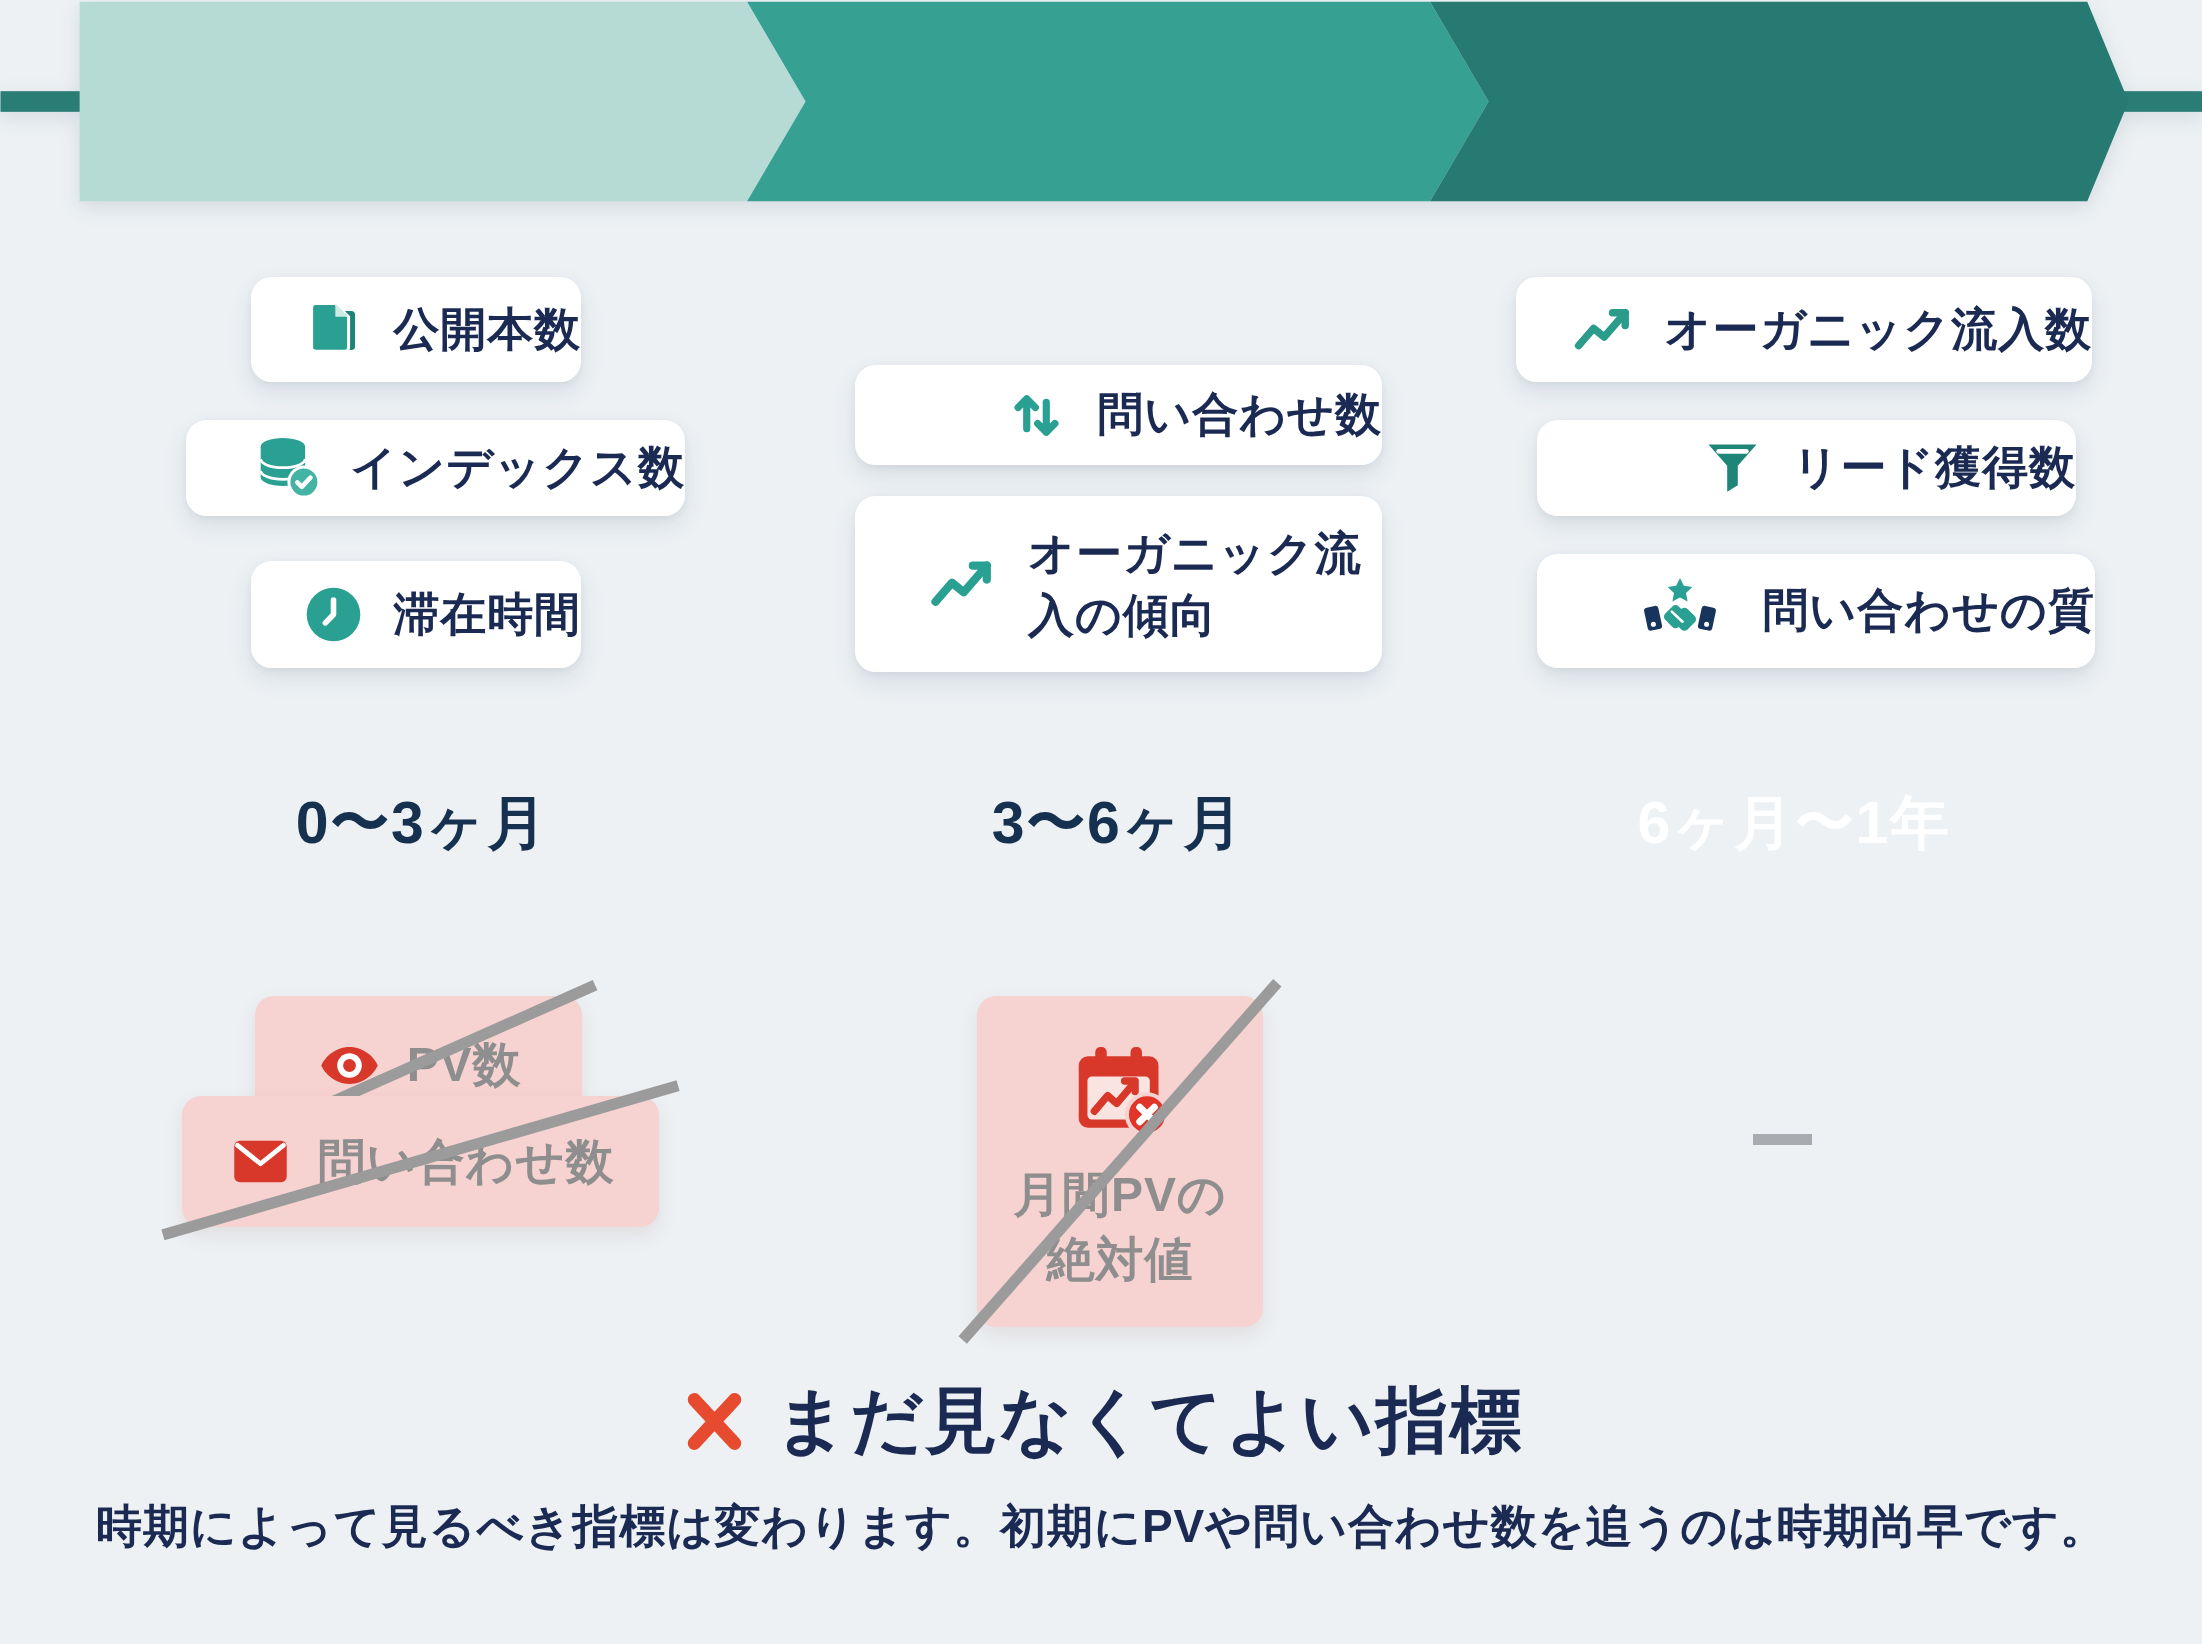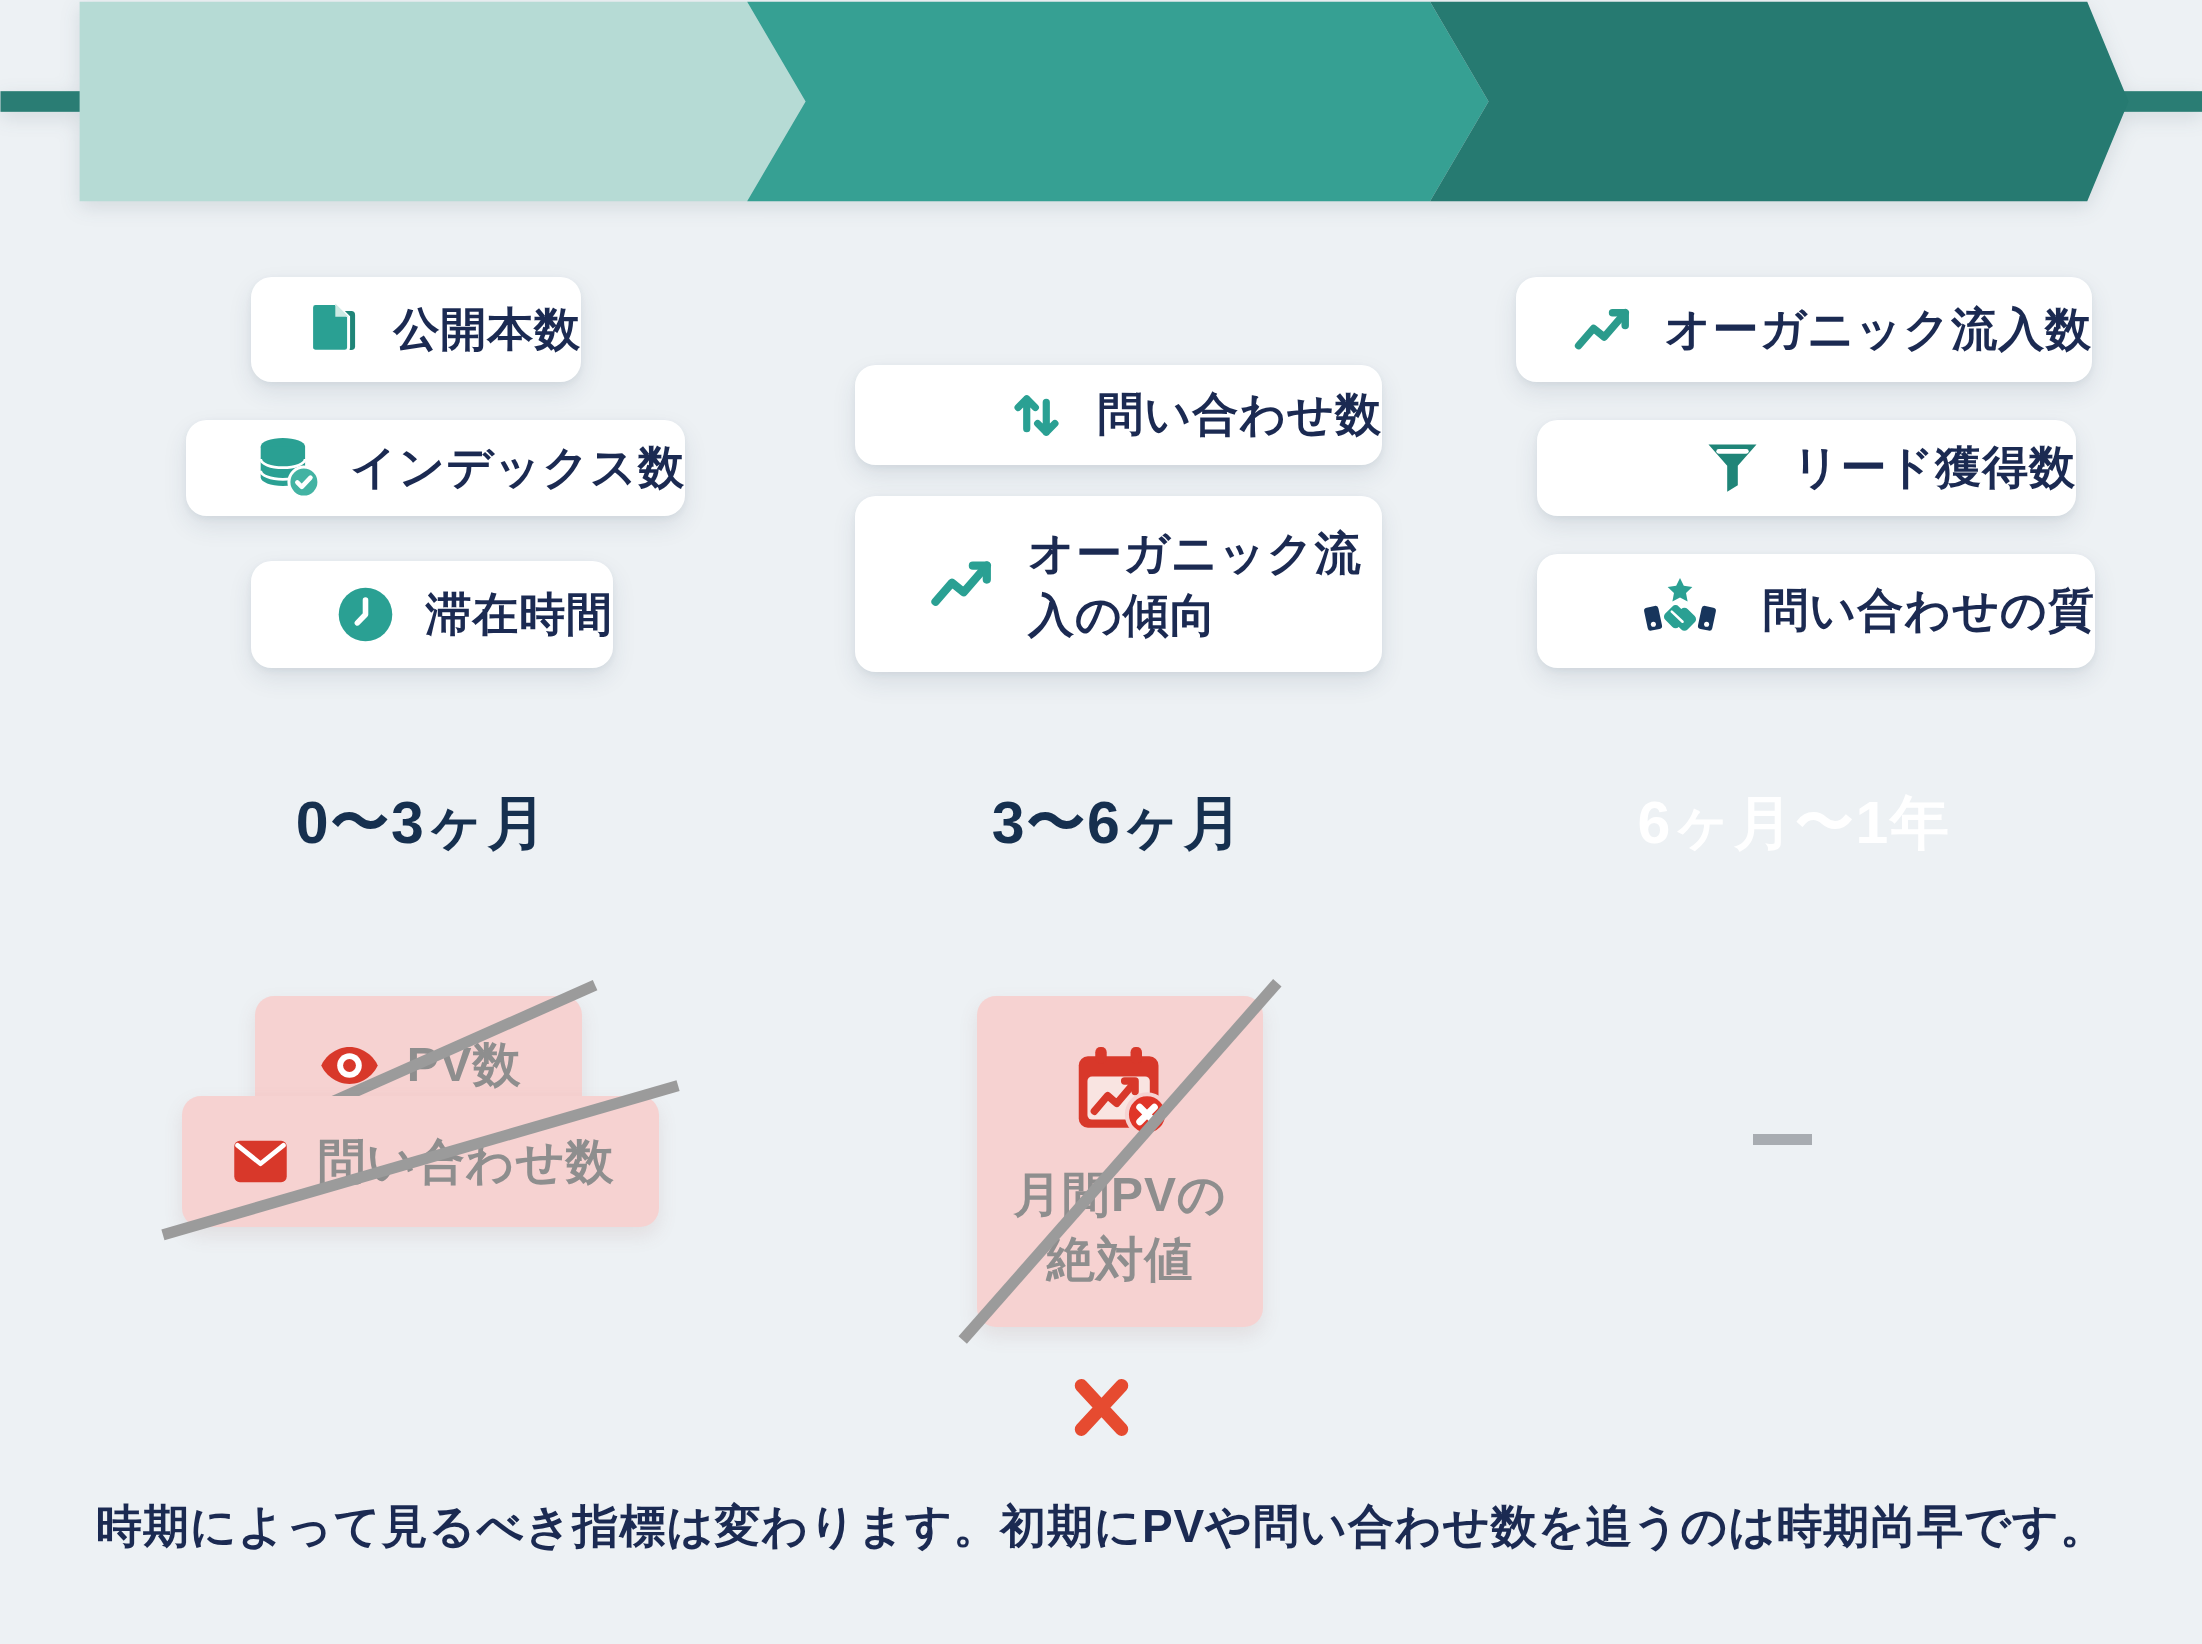--- a/index.html
+++ b/index.html
@@ -87,21 +87,21 @@
         <path d="M2.9 4.9v10.2c0 1.6 3.3 2.9 7.4 2.9s7.4-1.3 7.4-2.9V4.9" fill="#2aa093"></path>
         <path d="M2.9 9c0 1.6 3.3 2.9 7.4 2.9s7.4-1.3 7.4-2.9" fill="none" stroke="#ffffff" stroke-width=".9"></path>
         <path d="M2.9 12.9c0 1.6 3.3 2.9 7.4 2.9s7.4-1.3 7.4-2.9" fill="none" stroke="#ffffff" stroke-width=".9"></path>
         <circle cx="17.3" cy="16.7" r="5" fill="#43b3a3" stroke="#ffffff" stroke-width="1"></circle>
         <path d="M15.1 16.8l1.5 1.5 2.9-3.1" fill="none" stroke="#ffffff" stroke-width="1.5" stroke-linecap="round" stroke-linejoin="round"></path>
       </svg>
     </span>
     <span class="lbl">インデックス数</span>
   </div>
 
-  <div class="card" style="left:251px;top:561px;width:330px;height:107px;padding-left:32px;">
+  <div class="card" style="left:251px;top:561px;width:330px;height:107px;">
     <span class="ic">
       <svg width="67" height="67" viewBox="0 0 24 24">
         <circle cx="12" cy="12" r="9.6" fill="#2aa093"></circle>
         <path d="M12 6.8V12l-2.9 3" fill="none" stroke="#ffffff" stroke-width="2" stroke-linecap="round" stroke-linejoin="round"></path>
       </svg>
     </span>
     <span class="lbl">滞在時間</span>
   </div>
 
   <div class="card" style="left:855px;top:365px;width:527px;height:100px;">
@@ -218,18 +218,19 @@
   </div>
 
   <div class="gray-dash" style="left:1753px;top:1134px;width:59px;height:11.2px;"></div>
 
   <div class="sec-title" style="top:1373px;">
     <span class="t-icon">
       <svg width="69" height="69" viewBox="0 0 24 24">
         <path d="M5 4.4L19 19.6M19 4.4L5 19.6" fill="none" stroke="#e64b30" stroke-width="4.6" stroke-linecap="round"></path>
       </svg>
     </span>
+    <span>まだ見なくてよい指標</span>
   </div>
 
   <div class="caption" style="top:1496px;">時期によって見るべき指標は変わります。初期にPVや問い合わせ数を追うのは時期尚早です。</div>
 
 </div>
 
 
 </body></html>

